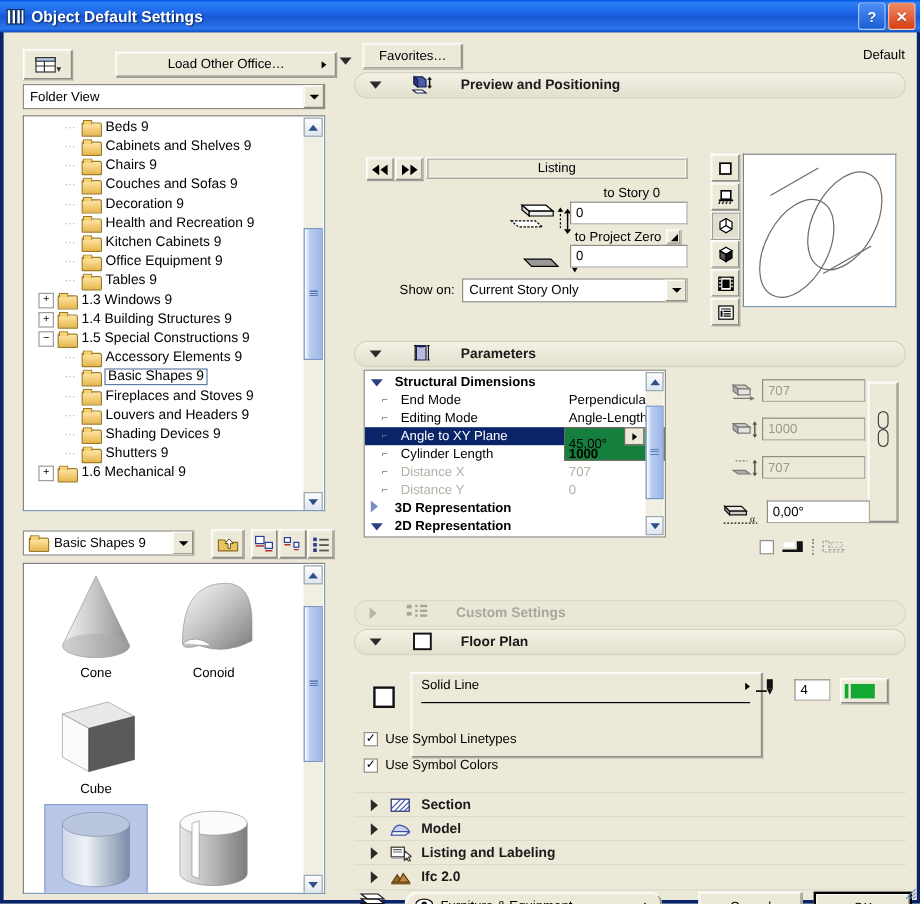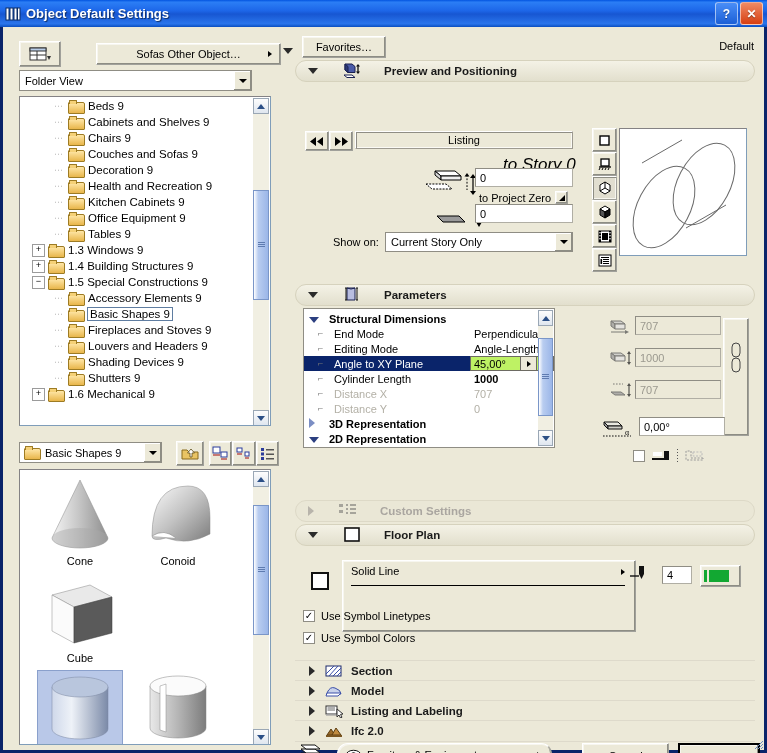--- a/index.html
+++ b/index.html
@@ -84,21 +84,21 @@
   }
   .tri-down{width:0;height:0;border-left:4px solid transparent;border-right:4px solid transparent;border-top:4px solid #000;}
   .tri-right-sm{width:0;height:0;border-top:3px solid transparent;border-bottom:3px solid transparent;border-left:4px solid #000;}
   .tri-down-h{width:0;height:0;border-left:5px solid transparent;border-right:5px solid transparent;border-top:6px solid #2a2a2a;}
   .tri-right-h{width:0;height:0;border-top:5px solid transparent;border-bottom:5px solid transparent;border-left:6px solid #2a2a2a;}
   
   #left{position:absolute;left:8px;top:5px;width:276px;height:715px;}
   #lo-btn{position:absolute;left:8px;top:9px;width:40px;height:24px;}
   #load-other-wrap{position:absolute;left:85px;top:11px;width:183px;height:20px;}
   #lo-caret{position:absolute;left:272px;top:16px;}
-  #folderview{position:absolute;left:8px;top:38px;width:233px;height:21px;}
+  #folderview{position:absolute;left:8px;top:38px;width:252px;height:21px;}
   #tree{position:absolute;left:8px;top:64px;width:252px;height:330px;background:#fff;overflow:hidden;}
   .tnode{height:16px;display:flex;align-items:center;font-size:11.5px;color:#000;white-space:nowrap;}
   .folder{width:16px;height:13px;margin-right:4px;position:relative;flex:none;}
   .folder:before{content:"";position:absolute;left:0;top:2px;width:15px;height:10px;
     background:linear-gradient(to bottom,#ffe7a8,#e8b64b);border:1px solid #9d7b23;border-radius:1px 2px 1px 1px;}
   .folder:after{content:"";position:absolute;left:1px;top:0px;width:6px;height:3px;
     background:#f5d178;border:1px solid #9d7b23;border-bottom:none;border-radius:1px 1px 0 0;}
   .expander{width:11px;height:11px;border:1px solid #9b9b9b;background:#fff;margin-right:3px;
     display:flex;align-items:center;justify-content:center;font-size:9px;line-height:9px;color:#000;flex:none;font-family:"Liberation Mono",monospace;}
   .tsel{border:1px solid #5f7da1;padding:0 2px;margin-left:-1px;}
@@ -185,21 +185,21 @@
           <rect x="1" y="2" width="16" height="12" fill="#fff" stroke="#333"></rect>
           <rect x="1" y="2" width="16" height="3" fill="#b9cde8" stroke="#333"></rect>
           <line x1="8" y1="5" x2="8" y2="14" stroke="#333"></line>
           <line x1="1" y1="9" x2="17" y2="9" stroke="#333"></line>
           <path d="M18 10 l4 0 l-2 4 z" fill="#333"></path>
         </svg>
       </div>
 
       <div id="load-other-wrap">
         <div class="btn" style="position:absolute;left:0;top:0;width:183px;height:20px;justify-content:center;">
-          <span>Sofas Other Object…</span>
+          <span>Load Other Office…</span>
           <span class="tri-right-sm" style="position:absolute;right:8px;"></span>
         </div>
       </div>
       <div id="lo-caret" class="tri-down-h"></div>
 
       <div class="combo" id="folderview">
         <span>Folder View</span>
         <span class="arrow">
             <span class="tri-down"></span>
           </span>
@@ -489,21 +489,21 @@
               <path d="M7 0 v9 l-6 -4.5 z M14 0 v9 l-6 -4.5 z" fill="#000"></path>
             </svg>
         </div>
         <div class="btn" style="position:absolute;left:34px;top:47px;width:22px;height:18px;">
           <svg width="16" height="9" viewBox="0 0 16 9">
               <path d="M2 0 v9 l6 -4.5 z M9 0 v9 l6 -4.5 z" fill="#000"></path>
             </svg>
         </div>
         <div class="grooved" style="position:absolute;left:60px;top:47px;width:218px;height:18px;display:flex;align-items:center;justify-content:center;">Listing</div>
 
-        <div style="position:absolute;left:208px;top:71px;font-size:17px;font-style:italic;">to Story 0</div>
+        <div style="position:absolute;left:208px;top:71px;font-size:11px;">to Story 0</div>
         <div style="position:absolute;left:128px;top:84px;">
           <svg width="64" height="28" viewBox="0 0 64 28">
             <path d="M12 3 l20 0 l6 5 l-20 0 z" fill="#fff" stroke="#000"></path>
             <path d="M12 3 l0 4 l6 5 l0 -4 z" fill="#d7d7d7" stroke="#000"></path>
             <path d="M18 8 l20 0 l0 4 l-20 0 z" fill="#efefef" stroke="#000"></path>
             <path d="M3 16 l20 0 l6 5 l-20 0 z" fill="#fff" stroke="#000" stroke-dasharray="2 1.2"></path>
             <line x1="44" y1="7" x2="44" y2="22" stroke="#000" stroke-dasharray="1.8 1.6"></line>
             <line x1="50" y1="10" x2="50" y2="23" stroke="#000" stroke-width="1.2"></line>
             <path d="M50 6 l3 4 l-6 0 z" fill="#000"></path>
               <path d="M50 27 l3 -4 l-6 0 z" fill="#000"></path>
@@ -641,21 +641,21 @@
                 <span class="pval" style="">Perpendicular</span>
               </div>
               <div class="prow" style="position: relative;">
                 <span class="pdots">⌐</span>
                 <span class="pname">Editing Mode</span>
                 <span class="pval" style="">Angle-Length</span>
               </div>
               <div class="prow sel" style="position: relative;">
                 <span class="pdots">⌐</span>
                 <span class="pname">Angle to XY Plane</span>
-                <span style="position:absolute;left:166px;top:0px;height:15px;width:84px;background:#bef264;color:#000;border:1px solid #6d6b63;box-sizing:border-box;display:flex;align-items:center;padding-left:3px;">45,00°</span>
+                <span style="position:absolute;left:166px;top:0px;height:28px;width:84px;background:#15803d;color:#000;border:1px solid #6d6b63;box-sizing:border-box;display:flex;align-items:center;padding-left:3px;">45,00°</span>
                 <span style="position:absolute;left:216px;top:0;width:17px;height:15px;background:#ece9d8;border:1px solid #6d6b63;box-sizing:border-box;display:flex;align-items:center;justify-content:center;">
                   <span class="tri-right-sm"></span>
                 </span>
               </div>
               <div class="prow" style="position: relative;">
                 <span class="pdots">⌐</span>
                 <span class="pname">Cylinder Length</span>
                 <span class="pval" style="font-weight:bold;">1000</span>
               </div>
               <div class="prow dim" style="position: relative;">

